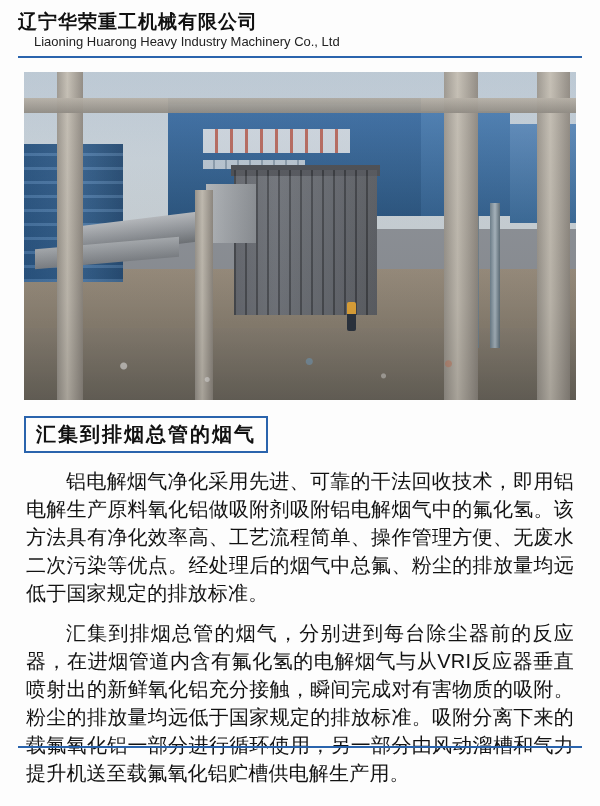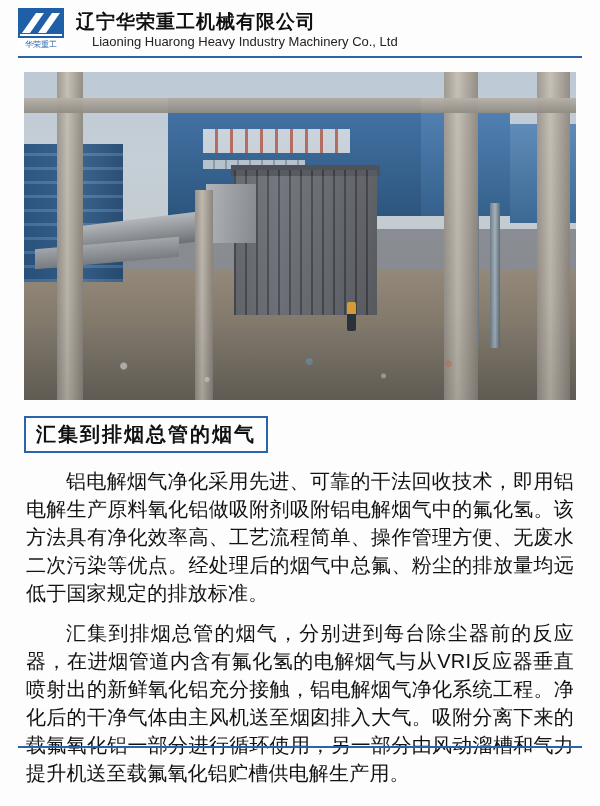--- a/index.html
+++ b/index.html
@@ -277,30 +277,20 @@
     background: #2a64ad;
   }
 </style>
 </head>
 <body>
 
 <div class="page">
 
   
   <div class="header">
-    <div class="logo">
-      <div class="mark">
-        <svg width="46" height="30" viewBox="0 0 46 30" xmlns="http://www.w3.org/2000/svg">
-          <polygon points="4,25 18,5 26,5 12,25" fill="#ffffff"></polygon>
-          <polygon points="20,25 34,5 42,5 28,25" fill="#ffffff"></polygon>
-          <rect x="2" y="26" width="42" height="2" fill="#ffffff"></rect>
-        </svg>
-      </div>
-      <div class="mark-text">华荣重工</div>
-    </div>
     <div class="titles">
       <div class="cn-name">辽宁华荣重工机械有限公司</div>
       <div class="en-name">Liaoning Huarong Heavy Industry Machinery Co., Ltd</div>
     </div>
   </div>
   <div class="header-rule"></div>
 
   
   <div class="photo-wrap">
     <div class="photo">
@@ -336,17 +326,17 @@
       <div class="photo-shade"></div>
     </div>
   </div>
 
   
   <div class="section-title">汇集到排烟总管的烟气</div>
 
   
   <div class="body-copy">
     <p class="para">铝电解烟气净化采用先进、可靠的干法回收技术，即用铝电解生产原料氧化铝做吸附剂吸附铝电解烟气中的氟化氢。该方法具有净化效率高、工艺流程简单、操作管理方便、无废水二次污染等优点。经处理后的烟气中总氟、粉尘的排放量均远低于国家规定的排放标准。</p>
-    <p class="para">汇集到排烟总管的烟气，分别进到每台除尘器前的反应器，在进烟管道内含有氟化氢的电解烟气与从VRI反应器垂直喷射出的新鲜氧化铝充分接触，铝电解烟气净化系统工程。净化后的干净气体由主风机送至烟囱排入大气。吸附分离下来的载氟氧化铝一部分进行循环使用，另一部分由风动溜槽和气力提升机送至载氟氧化铝贮槽供电解生产用。</p>
+    <p class="para">汇集到排烟总管的烟气，分别进到每台除尘器前的反应器，在进烟管道内含有氟化氢的电解烟气与从VRI反应器垂直喷射出的新鲜氧化铝充分接触，瞬间完成对有害物质的吸附。粉尘的排放量均远低于国家规定的排放标准。吸附分离下来的载氟氧化铝一部分进行循环使用，另一部分由风动溜槽和气力提升机送至载氟氧化铝贮槽供电解生产用。</p>
   </div>
 
   <div class="footer-rule"></div>
 </div>
 
 </body></html>

